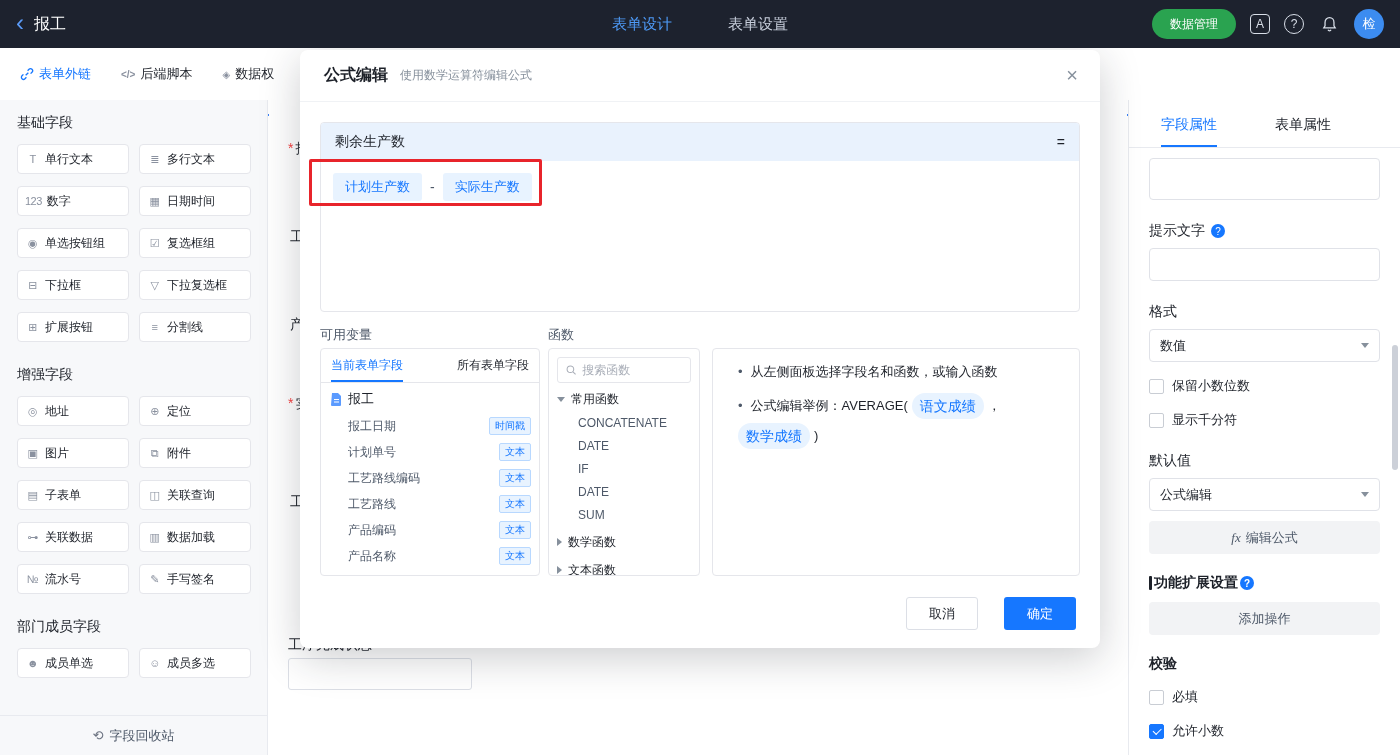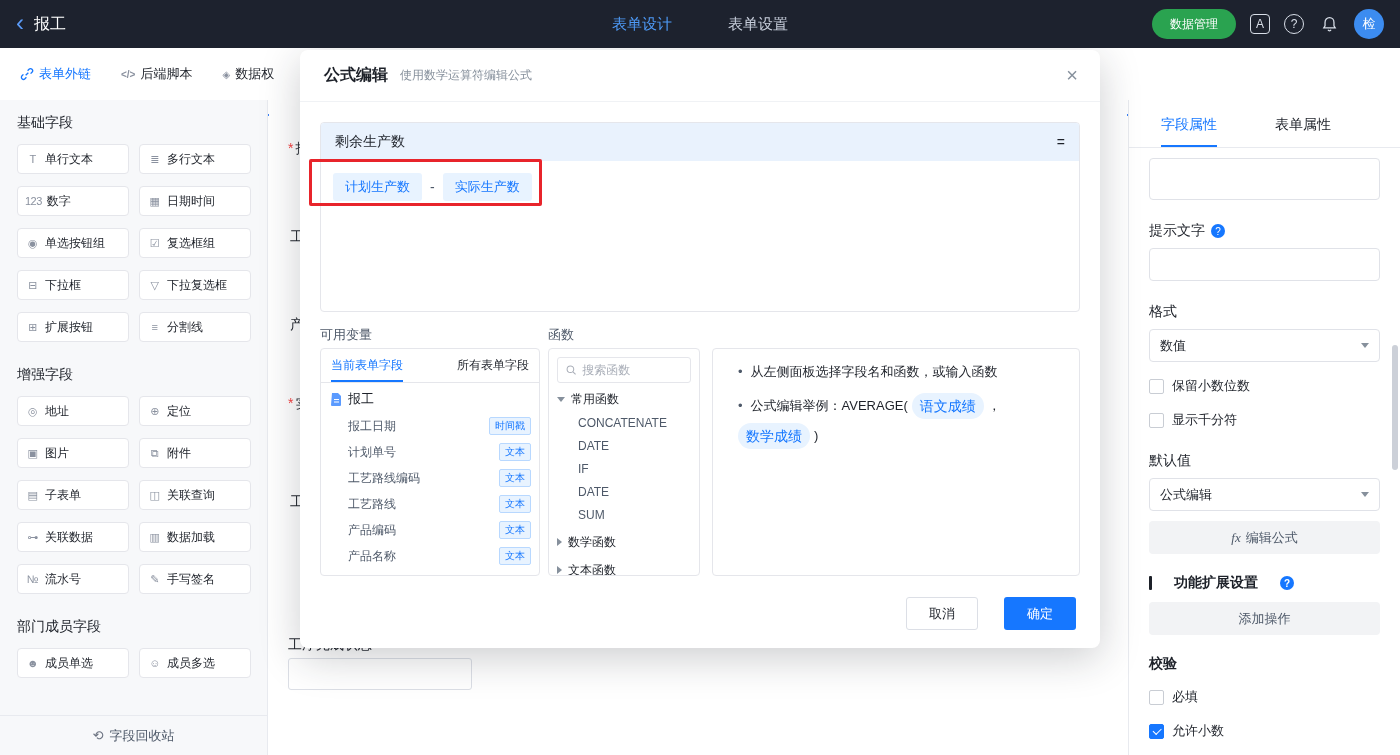--- a/index.html
+++ b/index.html
@@ -67,21 +67,21 @@
   .rp-label { margin-top:22px; font-size:14px; display:flex; align-items:center; gap:6px; }
   .qbadge { width:14px; height:14px; border-radius:50%; background:#1677ff; color:#fff; font-size:10px; display:inline-flex; align-items:center; justify-content:center; flex:none; }
   .rp-select { height:33px; margin-top:8px; border:1px solid #e0e2e8; border-radius:4px; display:flex; align-items:center; justify-content:space-between; padding:0 10px; font-size:13px; background:#fff; cursor:pointer; }
   .caret { width:0; height:0; border-left:4px solid transparent; border-right:4px solid transparent; border-top:5px solid #86909c; }
   .chk-row { margin-top:14px; display:flex; align-items:center; gap:8px; font-size:13px; height:20px; cursor:pointer; }
   .chk { width:15px; height:15px; border:1px solid #c9cdd4; border-radius:2px; background:#fff; flex:none; position:relative; }
   .chk.checked { background:#1677ff; border-color:#1677ff; }
   .chk.checked::after { content:""; position:absolute; left:2.5px; top:3.5px; width:7px; height:3.5px; border-left:1.8px solid #fff; border-bottom:1.8px solid #fff; transform:rotate(-45deg); }
   .rp-ghost-btn { margin-top:10px; width:100%; height:33px; background:#f2f3f5; border:none; border-radius:4px; color:#4e5969; font-size:13px; display:flex; align-items:center; justify-content:center; gap:5px; cursor:pointer; }
   .fx { font-style:italic; font-family:"Liberation Serif","DejaVu Serif",serif; }
-  .rp-section { margin-top:20px; display:flex; align-items:center; gap:22px; font-size:14px; font-weight:bold; }
+  .rp-section { margin-top:20px; display:flex; align-items:center; gap:2px; font-size:14px; font-weight:bold; }
   .rp-section .bar { width:3px; height:14px; background:#1d2129; border-radius:1px; }
   .rp-scrollbar { position:absolute; right:2px; top:245px; width:6px; height:125px; background:#ccd0d8; border-radius:3px; }
 
   
   .modal { position:absolute; top:2px; left:300px; width:800px; height:598px; background:#fff; border-radius:8px; box-shadow:0 10px 40px rgba(29,33,41,.22); z-index:40; }
   .m-header { height:52px; display:flex; align-items:center; padding:0 24px; border-bottom:1px solid #f0f2f5; }
   .m-title { font-size:16px; font-weight:bold; }
   .m-sub { font-size:12px; color:#86909c; margin-left:12px; }
   .m-close { position:absolute; top:15px; right:22px; font-size:20px; color:#86909c; line-height:1; cursor:pointer; }
   .f-box { margin:20px 20px 0; height:190px; border:1px solid #e5e6eb; border-radius:4px; overflow:hidden; }

